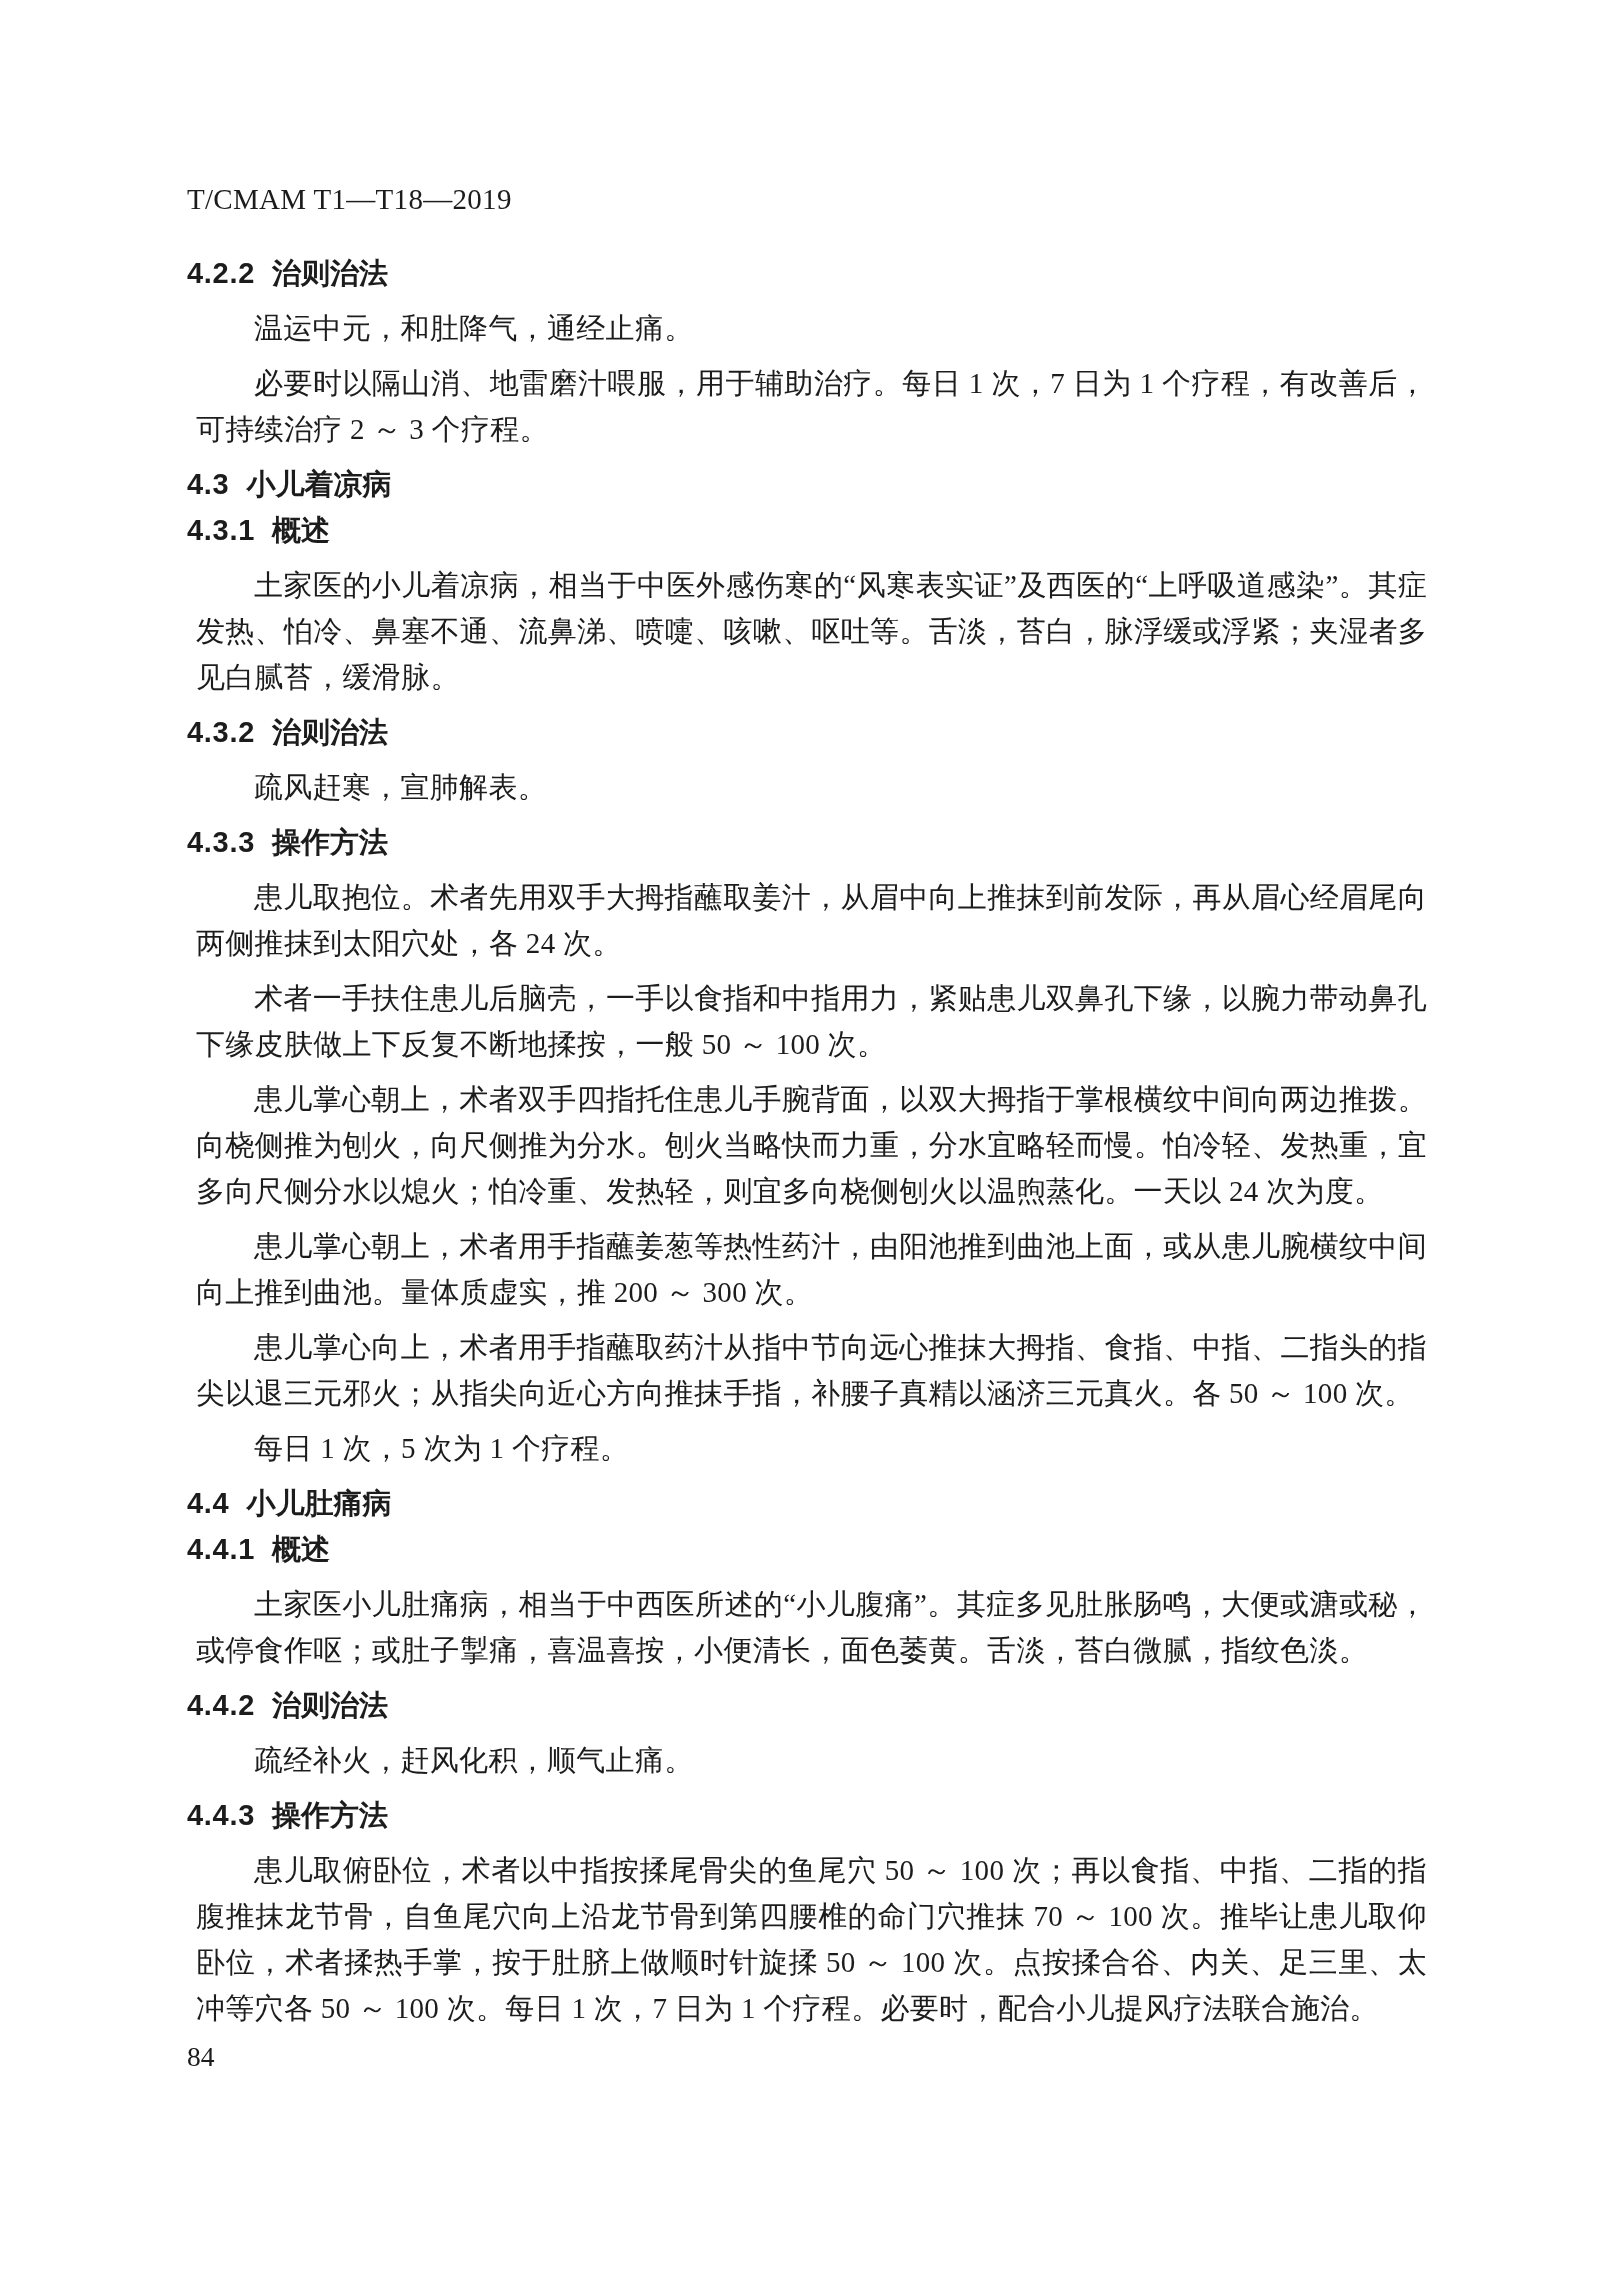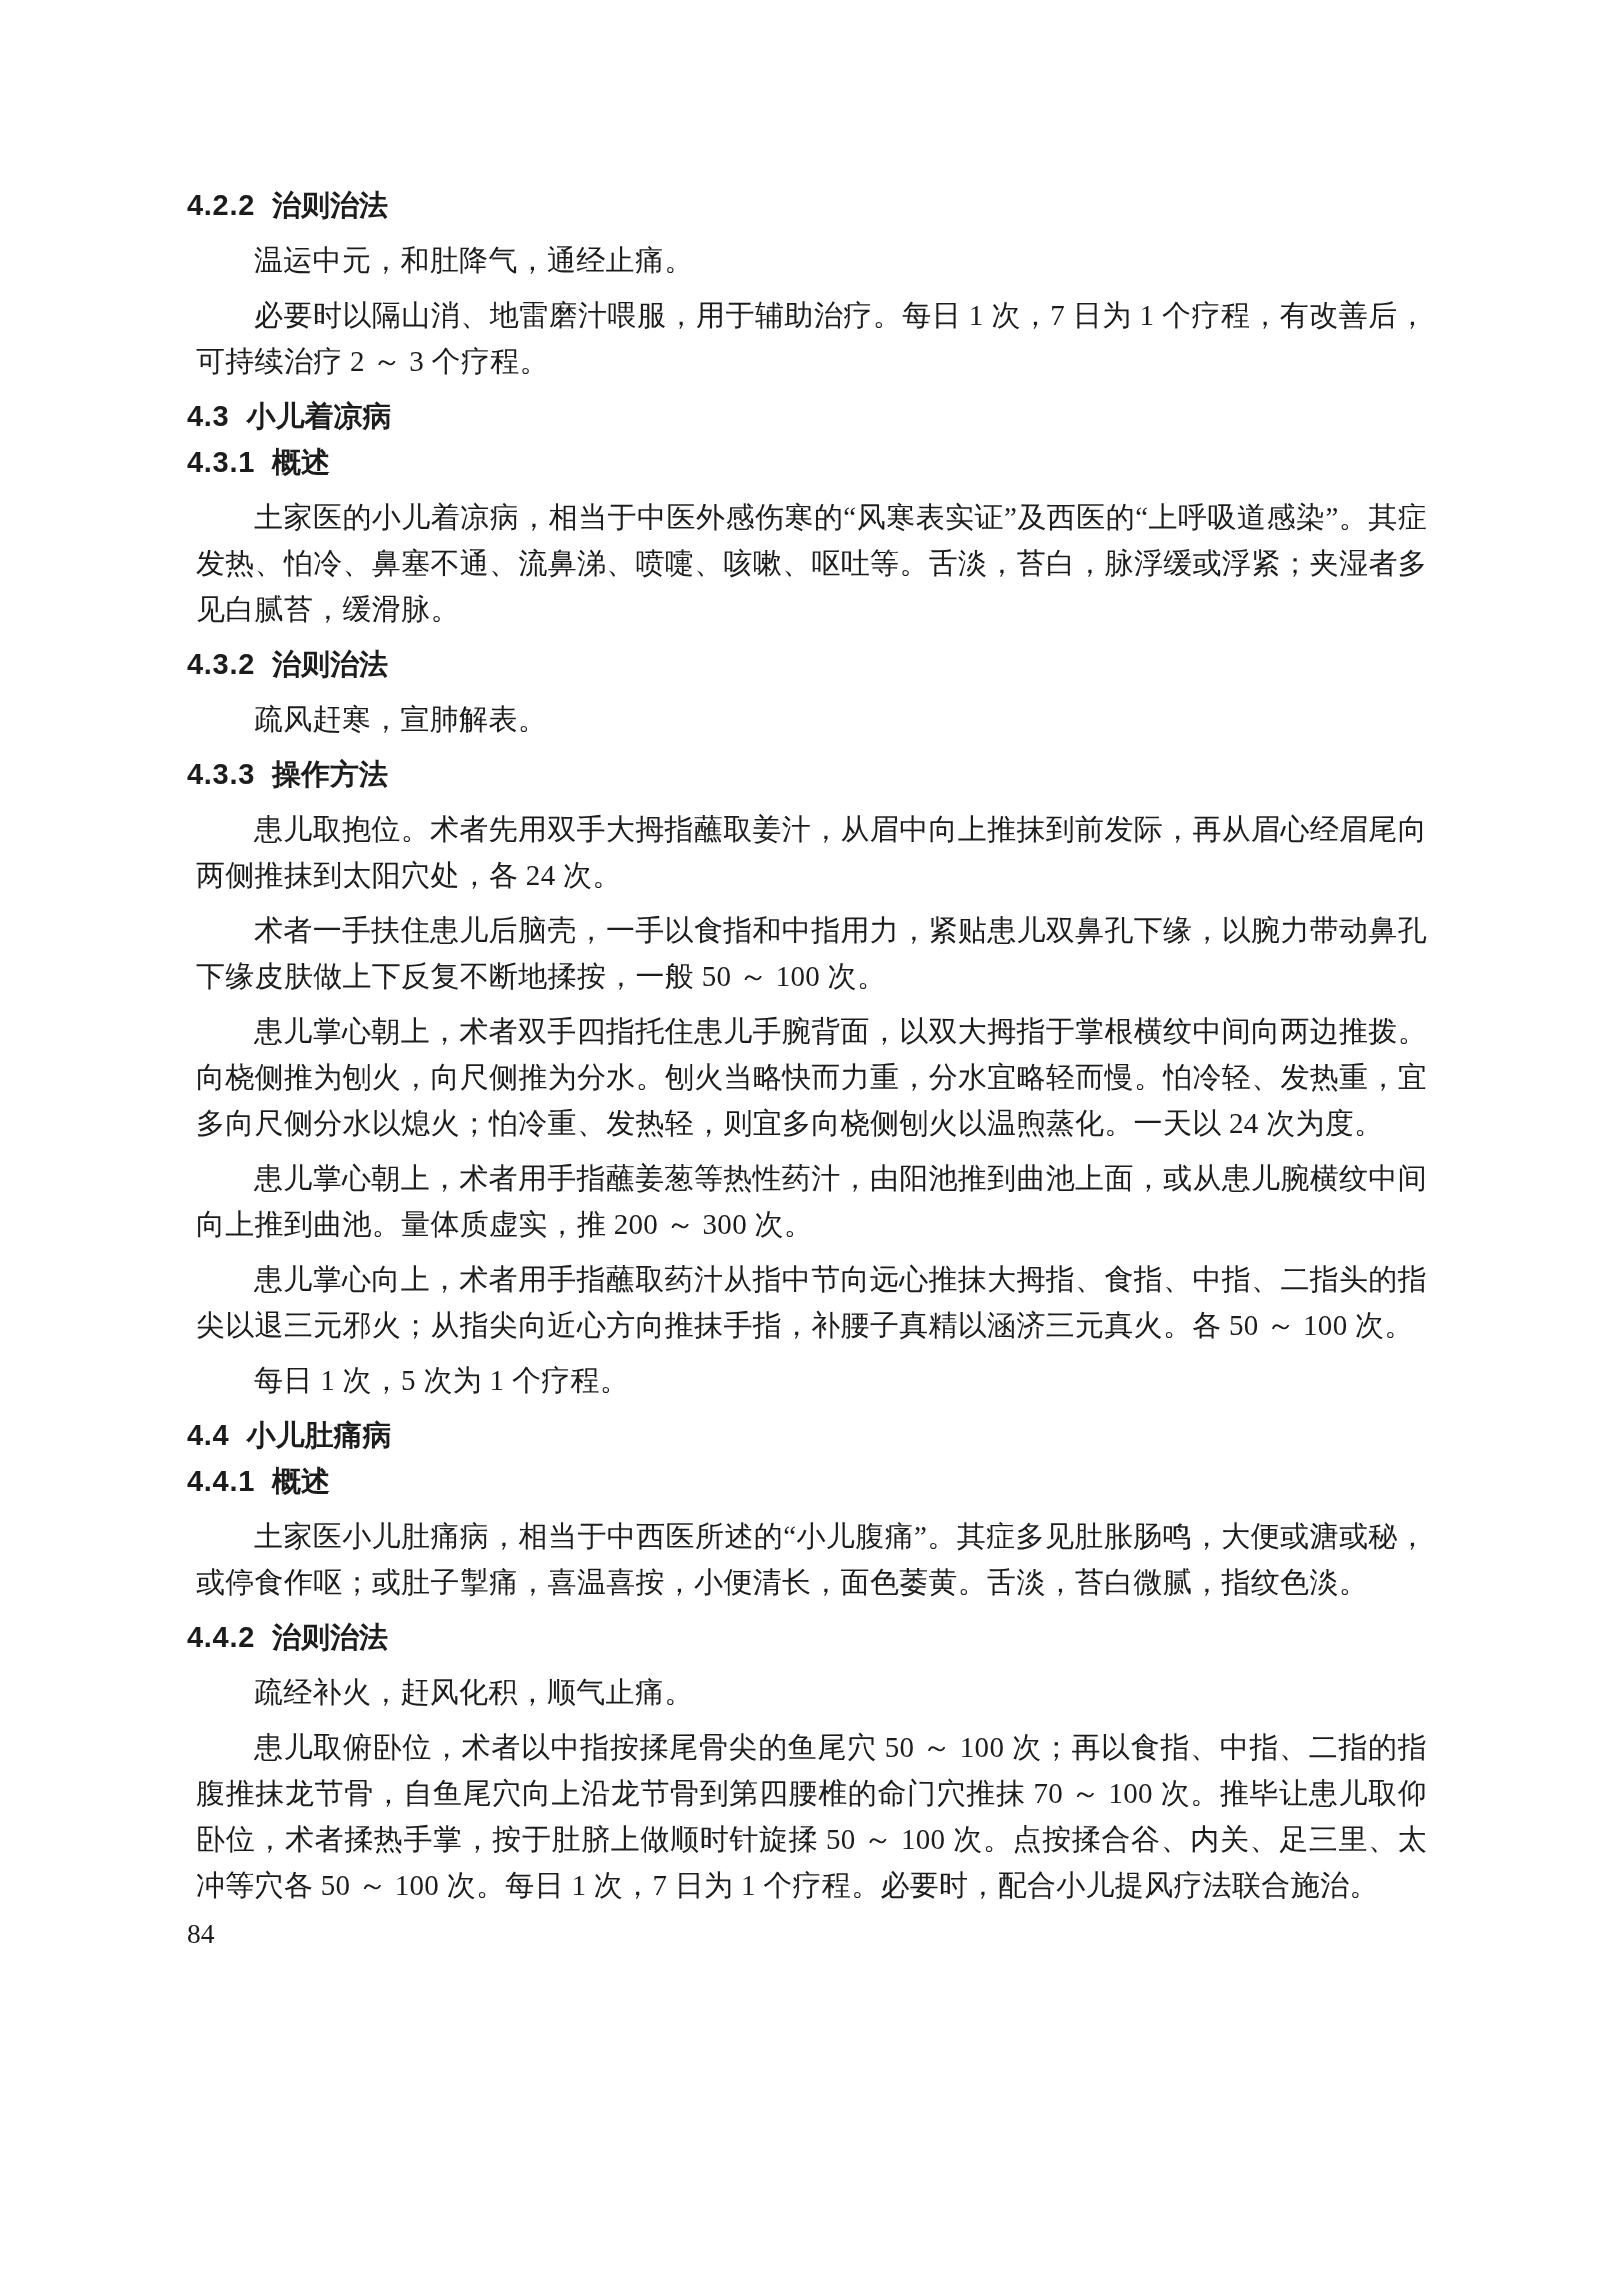--- a/index.html
+++ b/index.html
@@ -49,20 +49,21 @@
     font-family: "Liberation Serif", serif;
     font-size: 27.5px;
     line-height: 33px;
   }
 </style>
 </head>
 <body>
 
 <div class="page">
 
+  <div class="doc-header">T/CMAM T1—T18—2019</div>
 
   <div class="heading">
     <span class="hnum">4.2.2</span><span class="htitle">治则治法</span>
   </div>
   <p class="para">温运中元，和肚降气，通经止痛。</p>
 
   <p class="para">必要时以隔山消、地雷磨汁喂服，用于辅助治疗。每日 1 次，7 日为 1 个疗程，有改善后，可持续治疗 2 ～ 3 个疗程。</p>
 
   <div class="heading">
     <span class="hnum">4.3</span><span class="htitle">小儿着凉病</span>
@@ -93,18 +94,21 @@
   <div class="heading">
     <span class="hnum">4.4.1</span><span class="htitle">概述</span>
   </div>
   <p class="para">土家医小儿肚痛病，相当于中西医所述的“小儿腹痛”。其症多见肚胀肠鸣，大便或溏或秘，或停食作呕；或肚子掣痛，喜温喜按，小便清长，面色萎黄。舌淡，苔白微腻，指纹色淡。</p>
 
   <div class="heading">
     <span class="hnum">4.4.2</span><span class="htitle">治则治法</span>
   </div>
   <p class="para">疏经补火，赶风化积，顺气止痛。</p>
 
+  <div class="heading">
+    <span class="hnum">4.4.3</span><span class="htitle">操作方法</span>
+  </div>
   <p class="para">患儿取俯卧位，术者以中指按揉尾骨尖的鱼尾穴 50 ～ 100 次；再以食指、中指、二指的指腹推抹龙节骨，自鱼尾穴向上沿龙节骨到第四腰椎的命门穴推抹 70 ～ 100 次。推毕让患儿取仰卧位，术者揉热手掌，按于肚脐上做顺时针旋揉 50 ～ 100 次。点按揉合谷、内关、足三里、太冲等穴各 50 ～ 100 次。每日 1 次，7 日为 1 个疗程。必要时，配合小儿提风疗法联合施治。</p>
 
   <div class="page-number">84</div>
 
 </div>
 
 
 </body></html>

